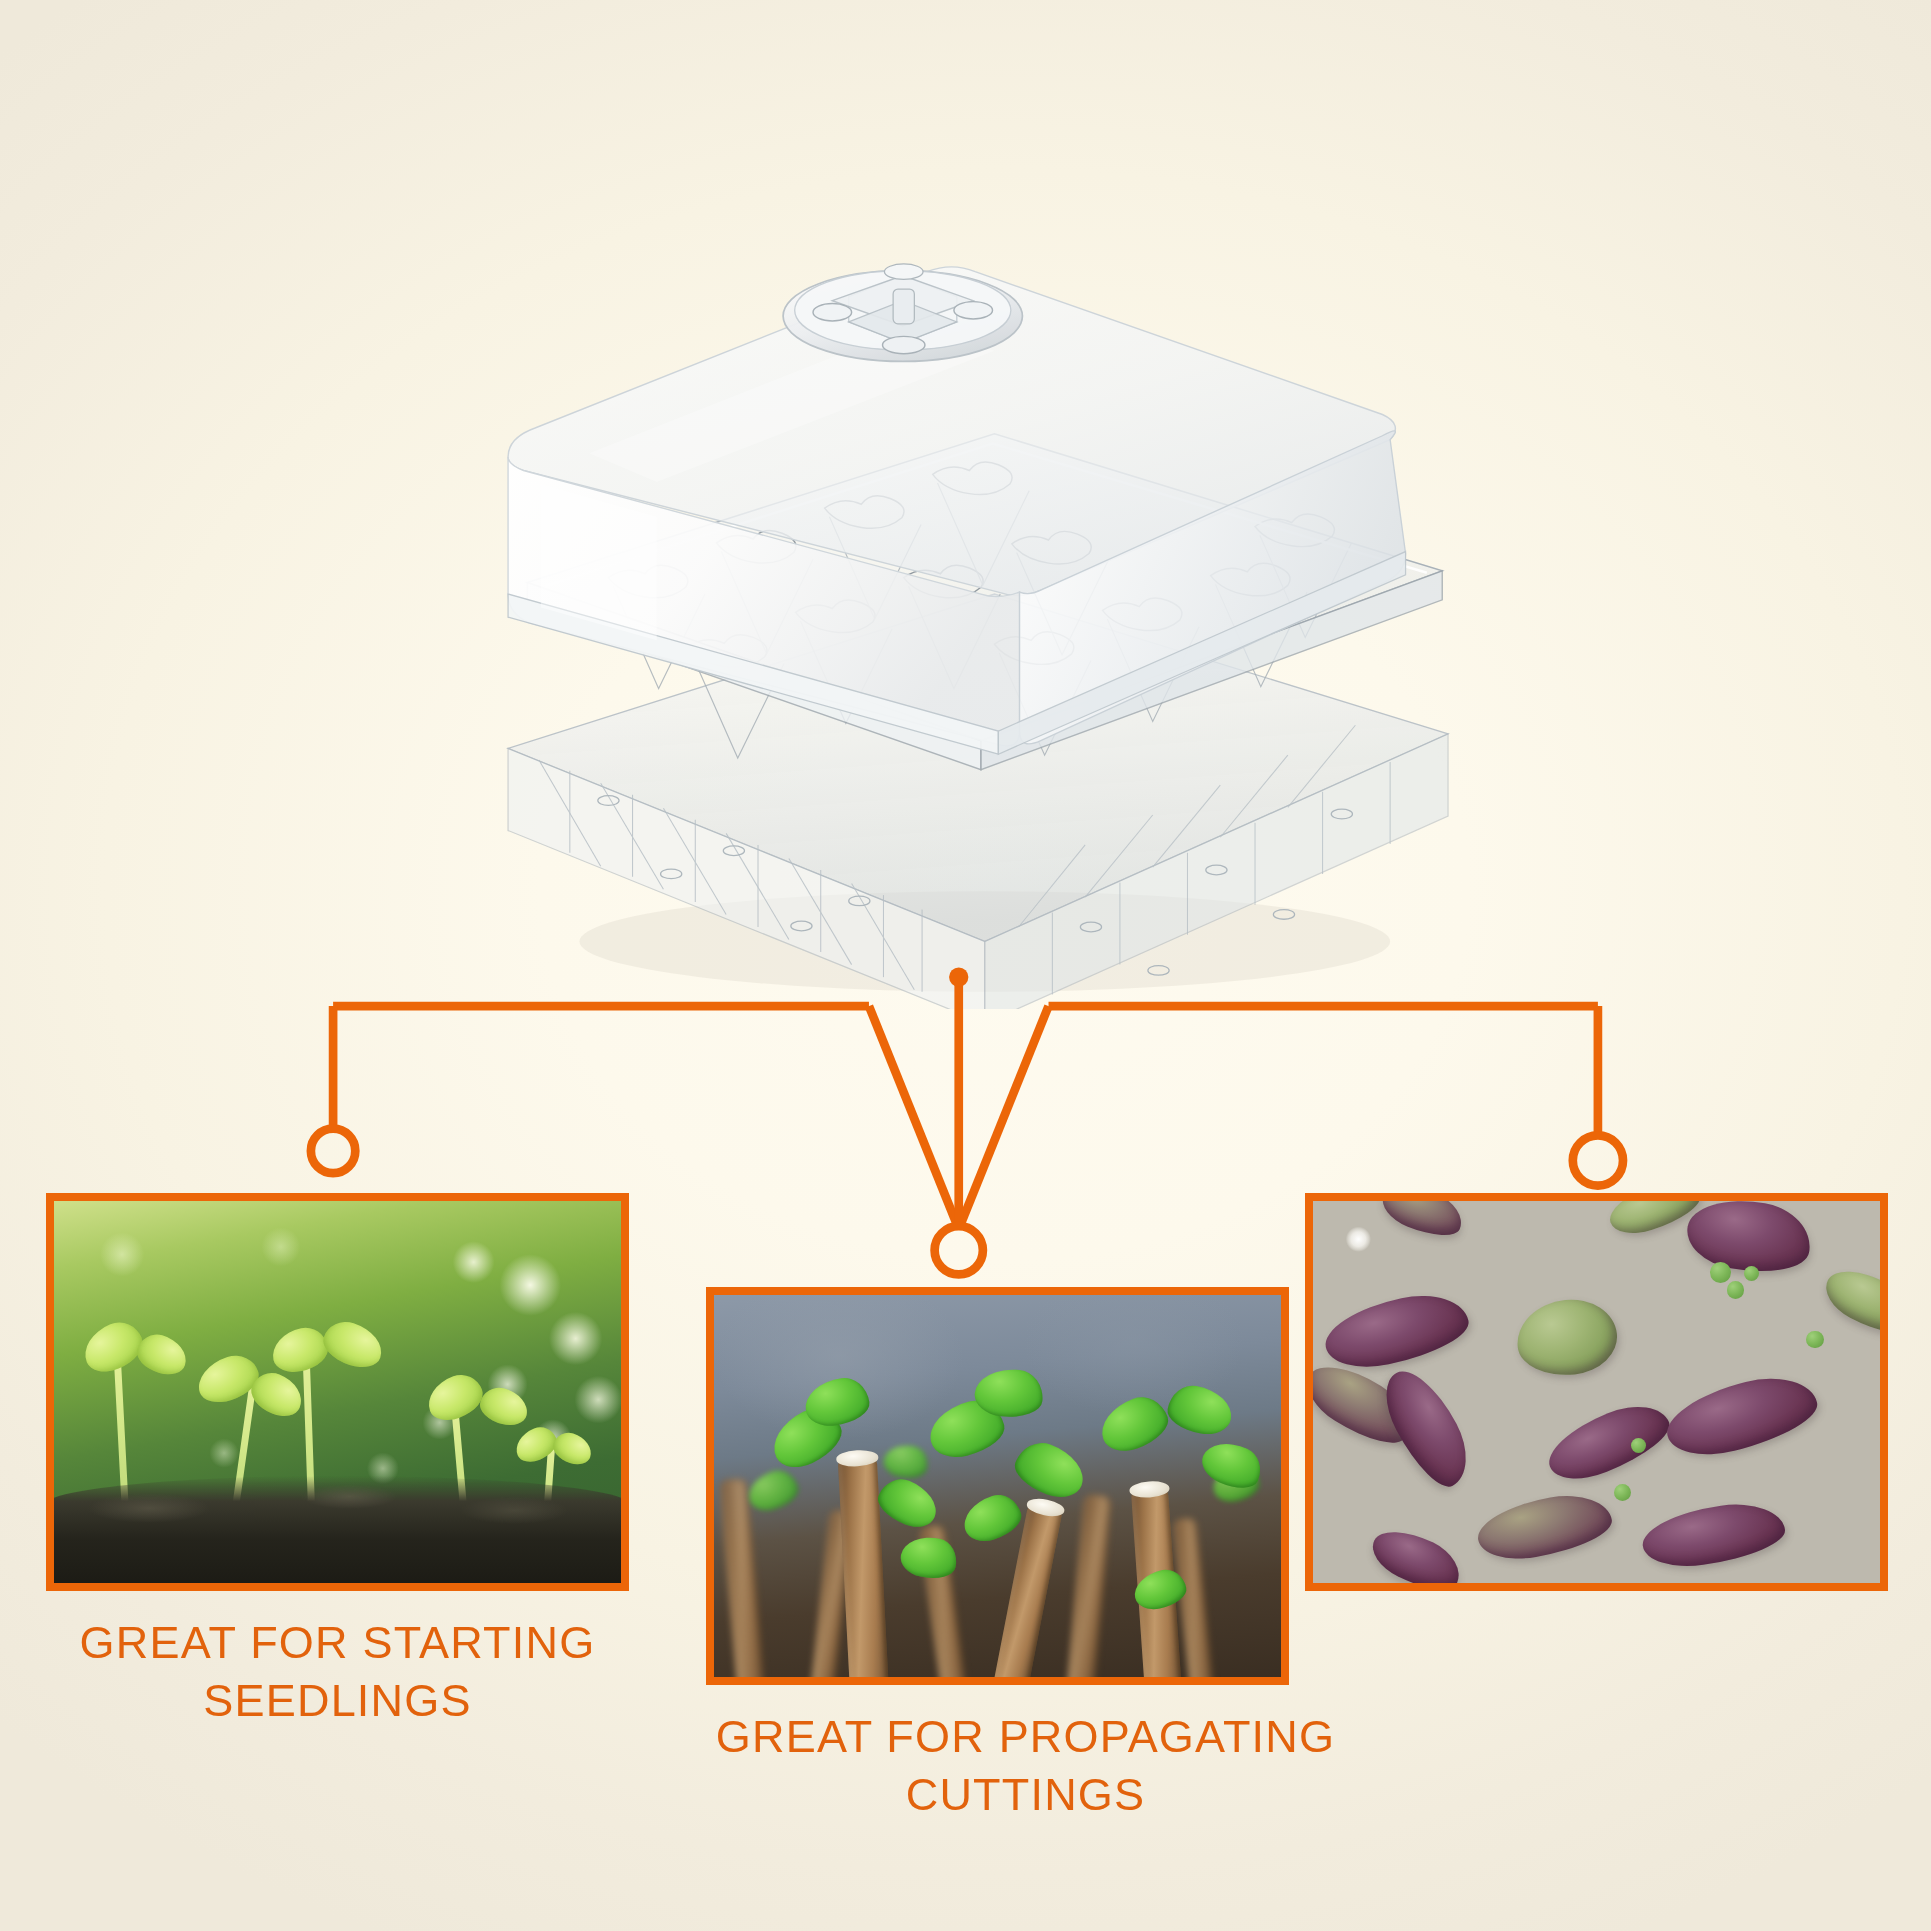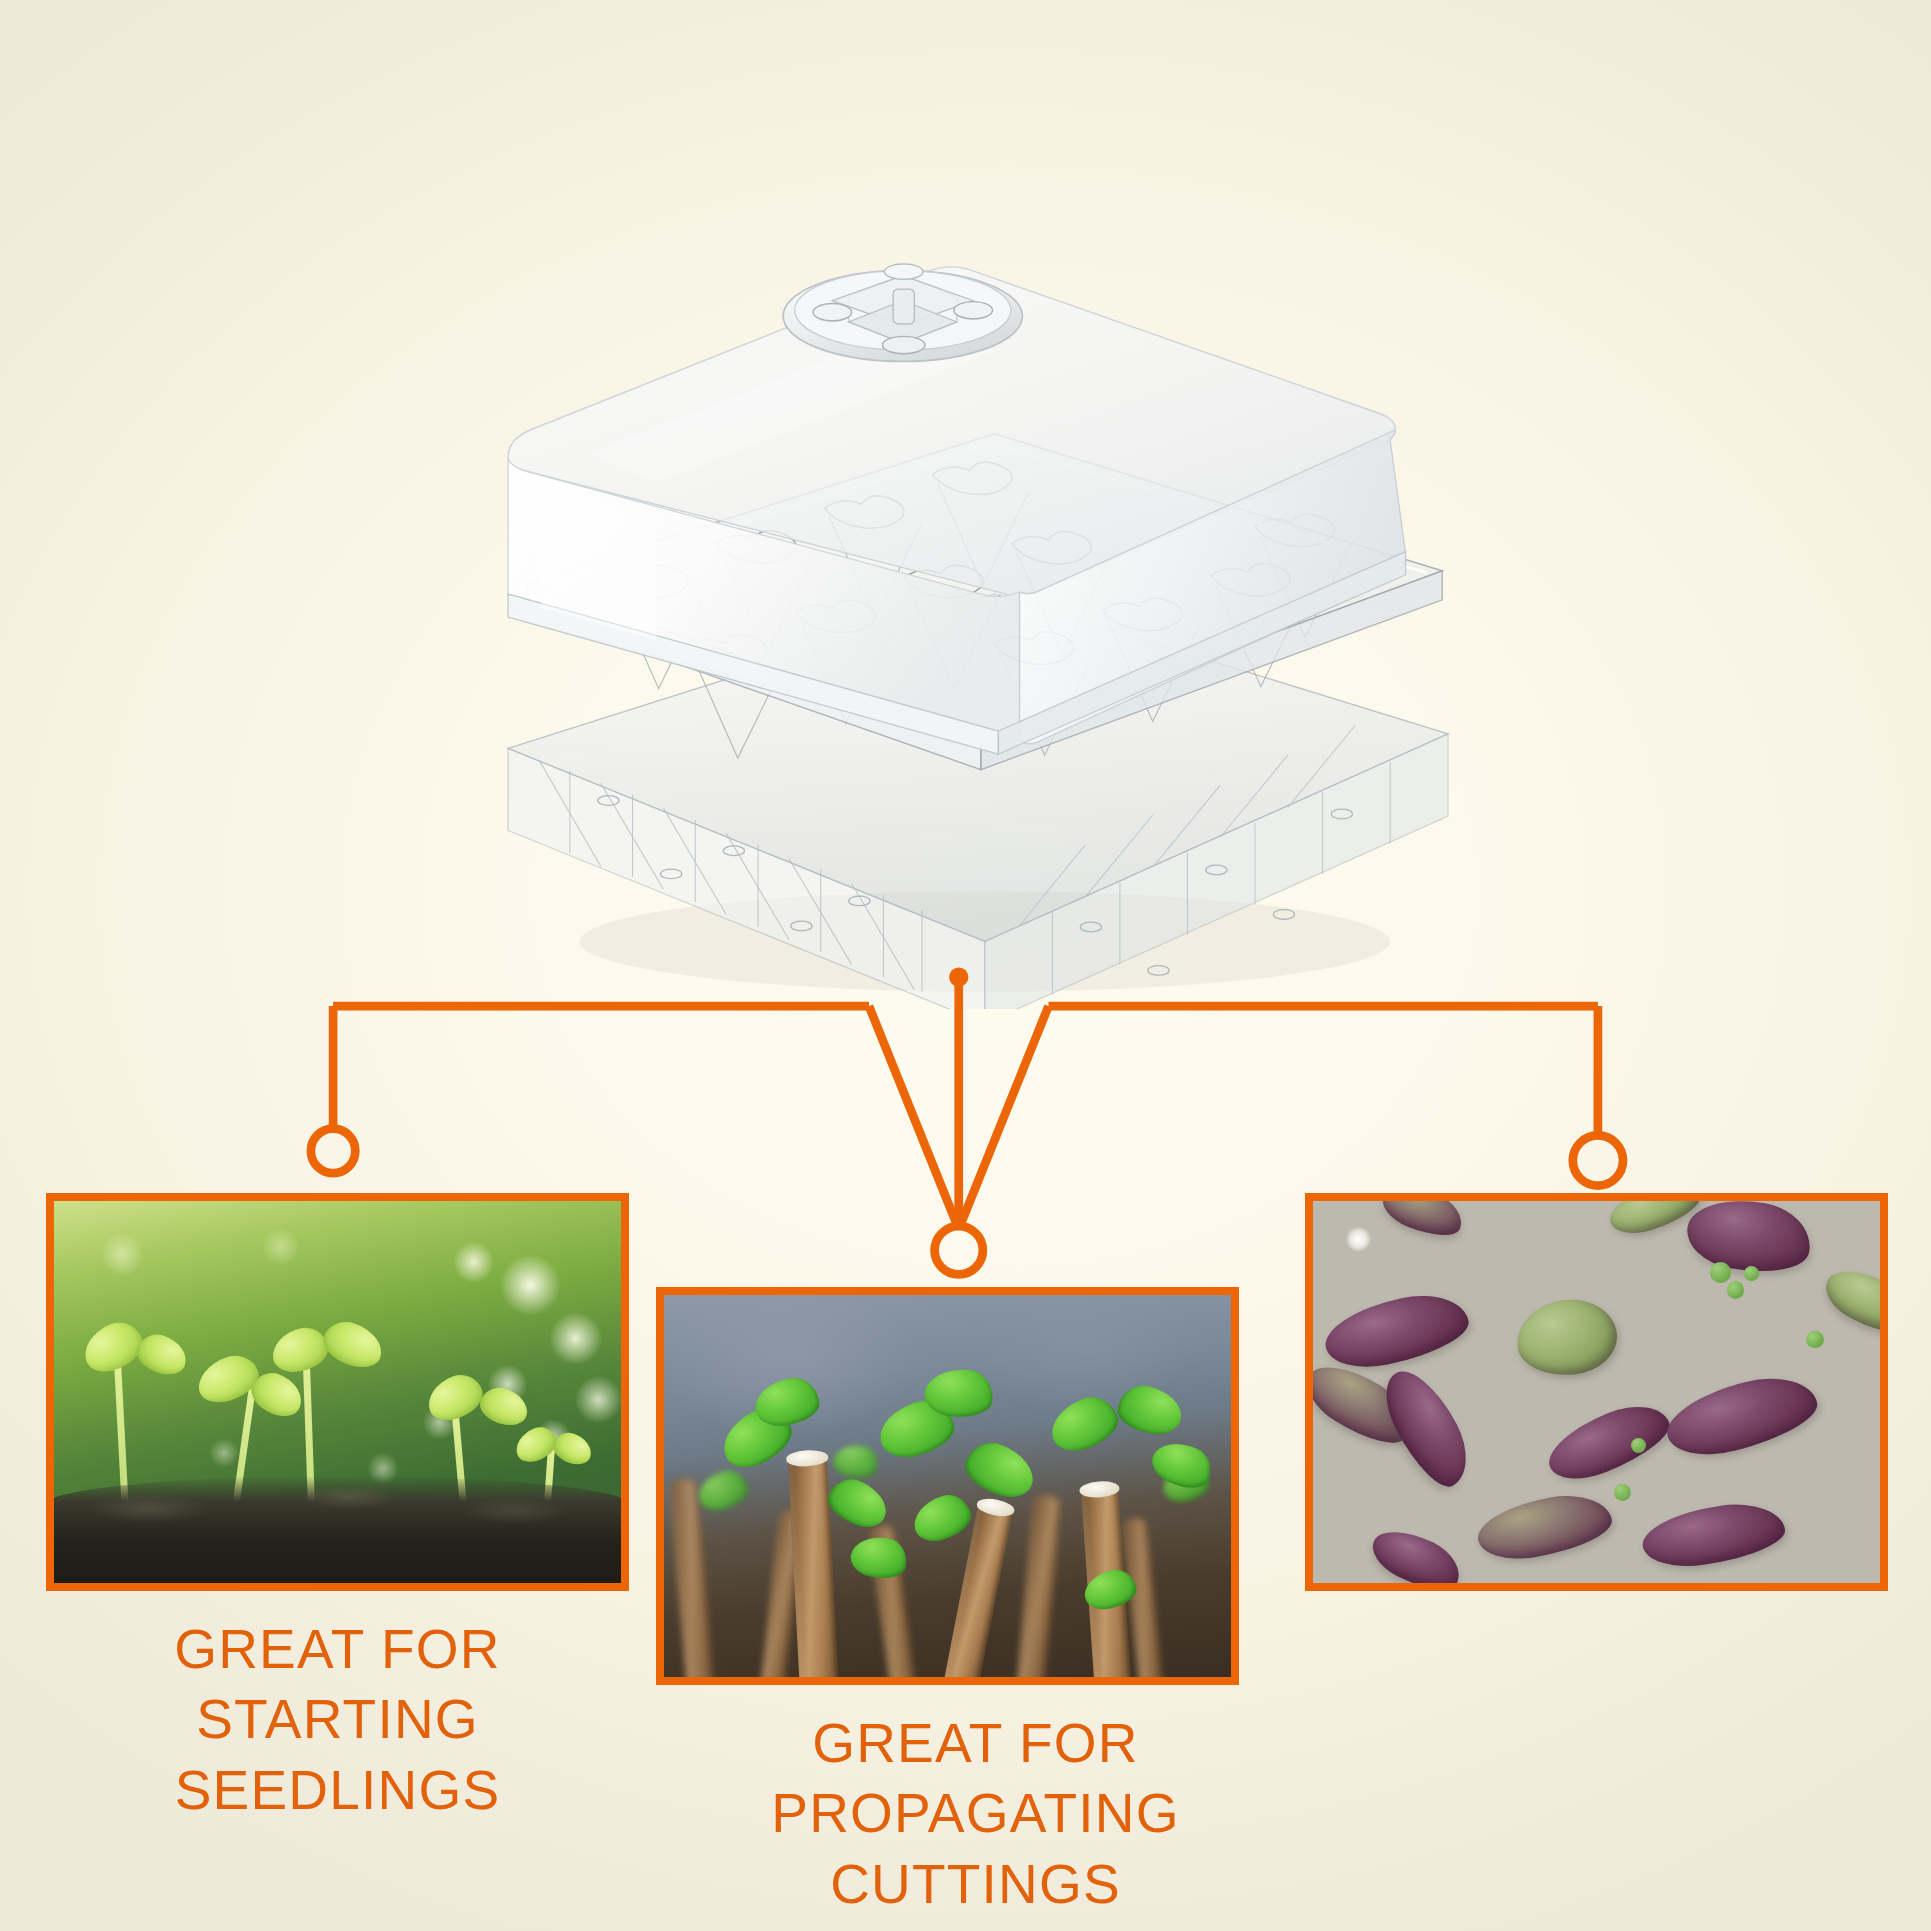--- a/index.html
+++ b/index.html
@@ -52,33 +52,33 @@
   .photo-card { position:absolute; }
   .photo-frame {
     border:8.7px solid #ec6608;
     overflow:hidden;
     position:relative;
     background:#cfcfcf;
   }
   .photo-frame > .scene { position:absolute; inset:0; }
   .caption {
     color:#e2620c;
-    font-size:55px;
+    font-size:45px;
     line-height:1.28;
     text-align:center;
     letter-spacing:1.2px;
     margin-top:23px;
     white-space:pre-line;
   }
 
   
   #card-seedlings { left:46px; top:1193px; width:583px; }
   #card-seedlings .photo-frame { width:583px; height:398px; }
   
-  #card-cuttings { left:656px; top:1287px; width:639px; }
+  #card-cuttings { left:706px; top:1287px; width:639px; }
   #card-cuttings .photo-frame { width:583px; height:398px; }
   
   #card-succulents { left:1305px; top:1193px; width:583px; }
   #card-succulents .photo-frame { width:583px; height:398px; }
 
   
   .seedlings-bg {
     background:
       radial-gradient(circle 44px at 84% 22%, rgba(255,255,240,.92), rgba(255,255,240,0) 70%),
       radial-gradient(circle 37px at 92% 36%, rgba(255,255,235,.85), rgba(255,255,235,0) 72%),

